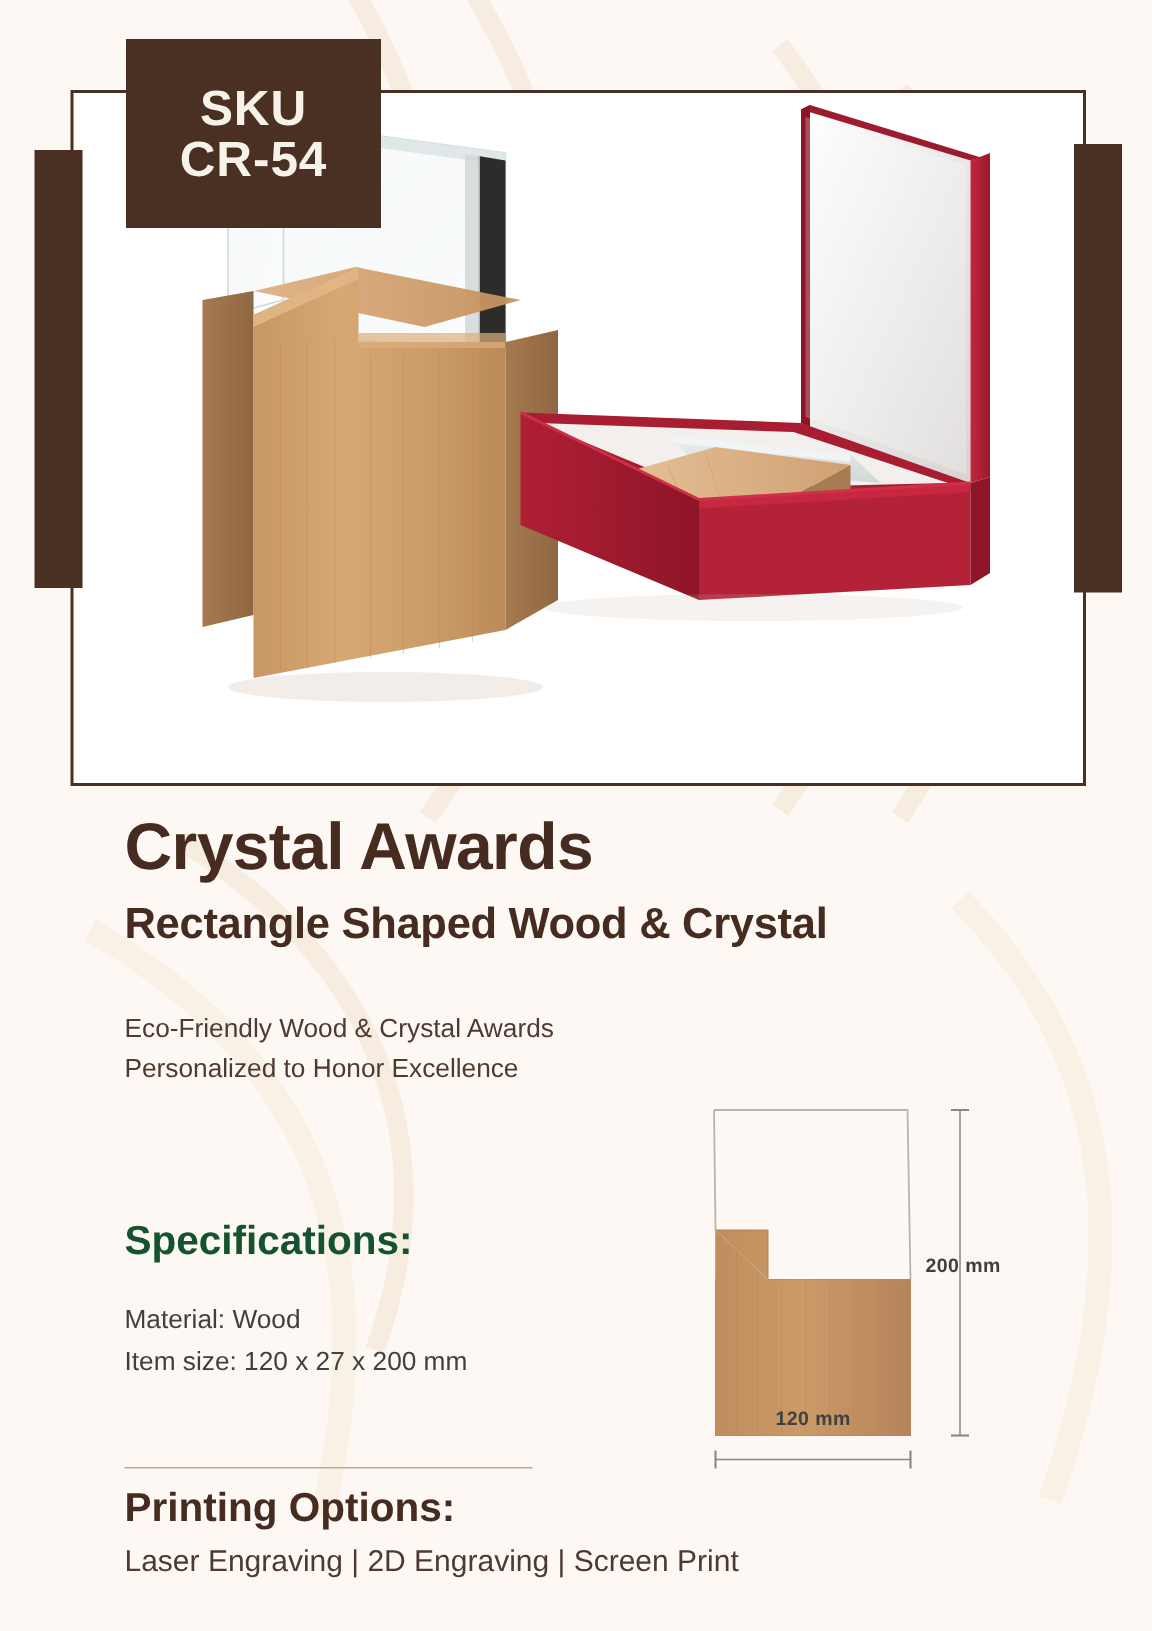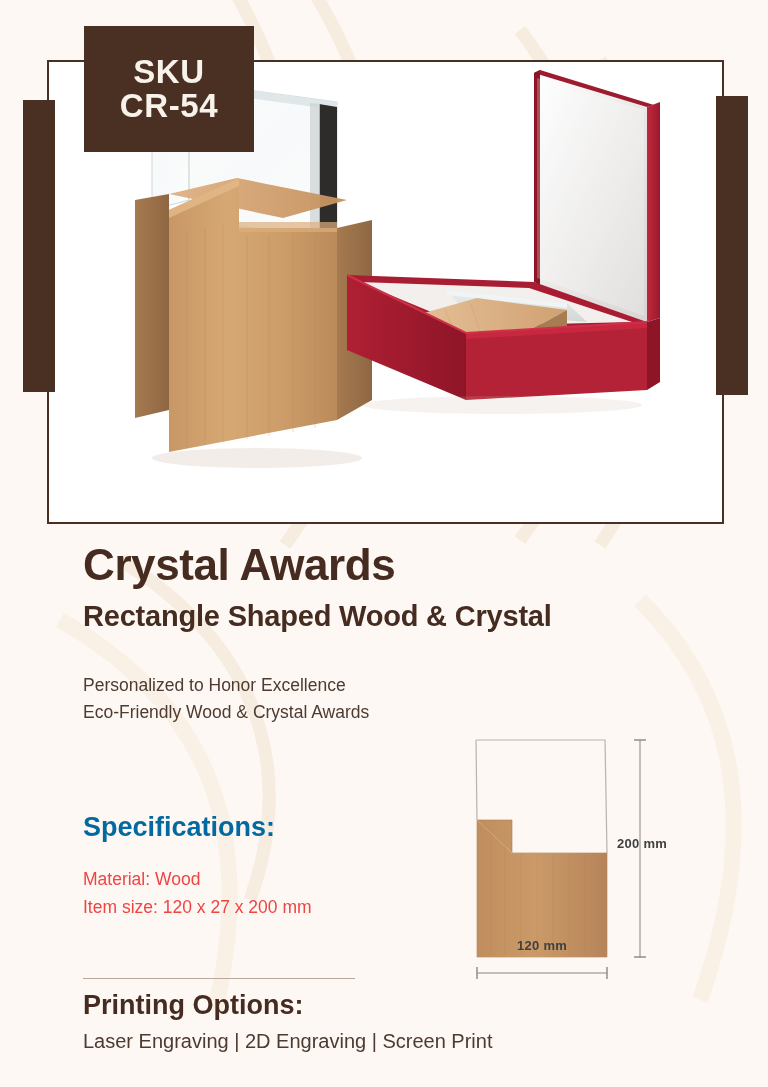--- a/index.html
+++ b/index.html
@@ -55,25 +55,25 @@
   .subtitle{
     position:absolute;left:83px;top:600px;
     font-size:29px;font-weight:bold;color:#452b20;letter-spacing:-.2px;
   }
   .desc{
     position:absolute;left:83px;top:672px;
     font-size:17.5px;color:#4e3a30;line-height:1.55;
   }
   .specs-h{
     position:absolute;left:83px;top:812px;
-    font-size:27px;font-weight:bold;color:#0369a1;
+    font-size:27px;font-weight:bold;color:#14532d;
   }
   .specs-list{
     position:absolute;left:83px;top:865px;
-    font-size:17.5px;color:#ef4444;line-height:1.62;
+    font-size:17.5px;color:#404040;line-height:1.62;
   }
   .divider{
     position:absolute;left:83px;top:978px;width:272px;height:1px;
     background:#b9a99c;
   }
   .print-h{
     position:absolute;left:83px;top:990px;
     font-size:27px;font-weight:bold;color:#452b20;
   }
   .print-opts{
@@ -234,22 +234,22 @@
 
   <div class="sku-box">
     <span>SKU</span>
     <span>CR-54</span>
   </div>
 
   <div class="title">Crystal Awards</div>
   <div class="subtitle">Rectangle Shaped Wood &amp; Crystal</div>
 
   <div class="desc">
+    <div>Eco-Friendly Wood &amp; Crystal Awards</div>
     <div>Personalized to Honor Excellence</div>
-    <div>Eco-Friendly Wood &amp; Crystal Awards</div>
   </div>
 
   <div class="specs-h">Specifications:</div>
   <div class="specs-list">
     <div>Material: Wood</div>
     <div>Item size: 120 x 27 x 200 mm</div>
   </div>
 
   <div class="divider"></div>
 

